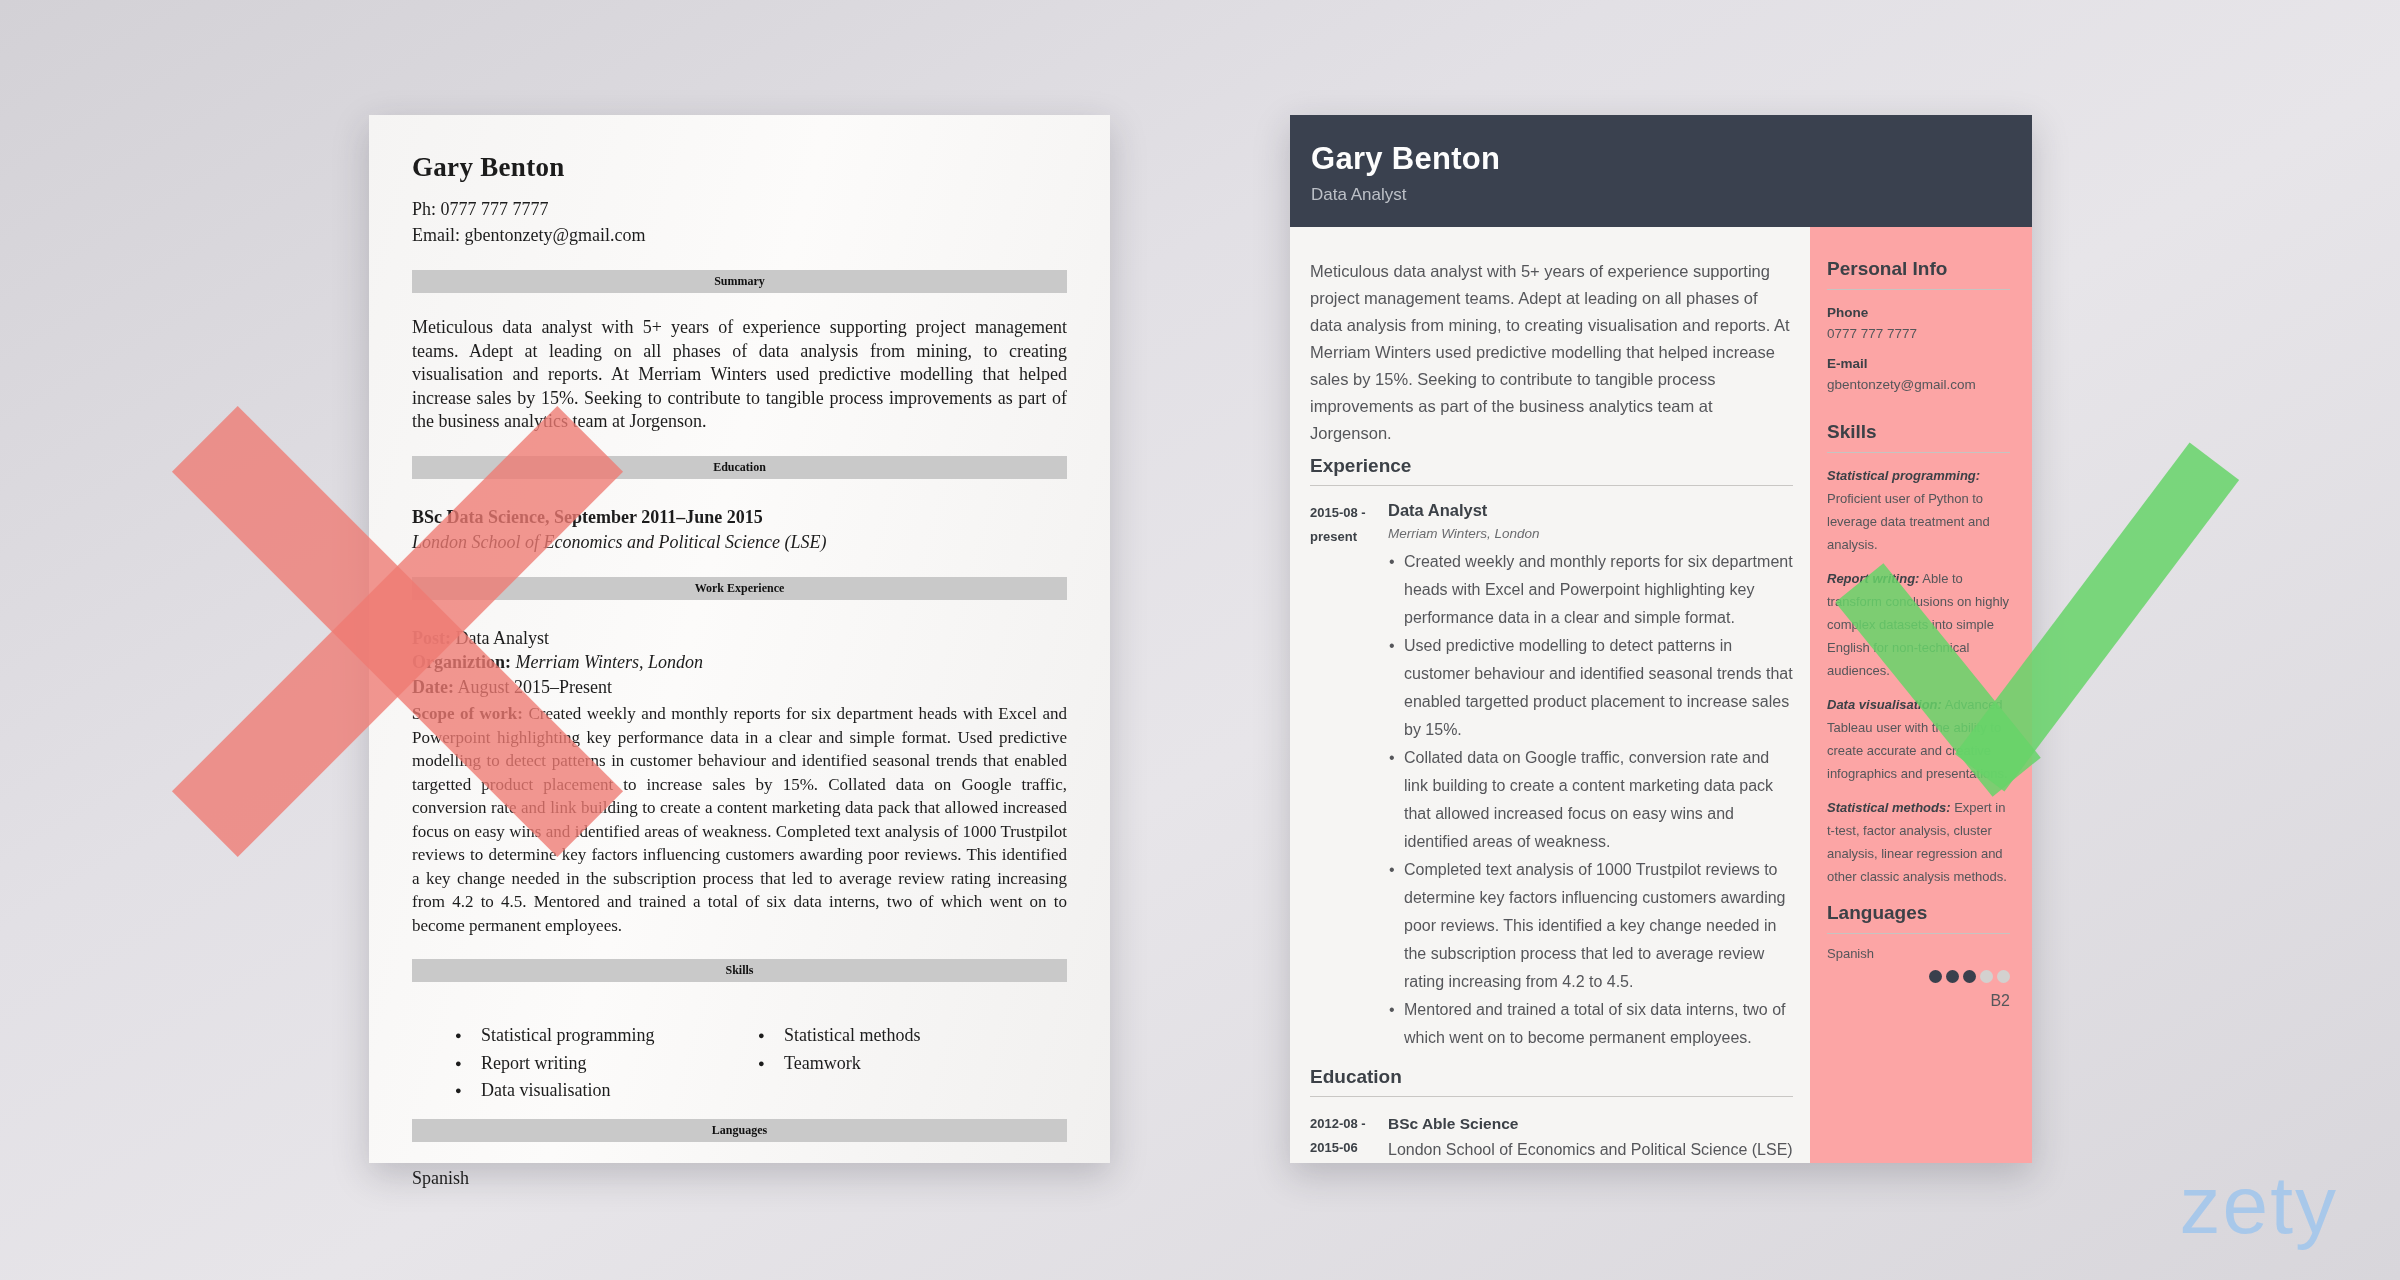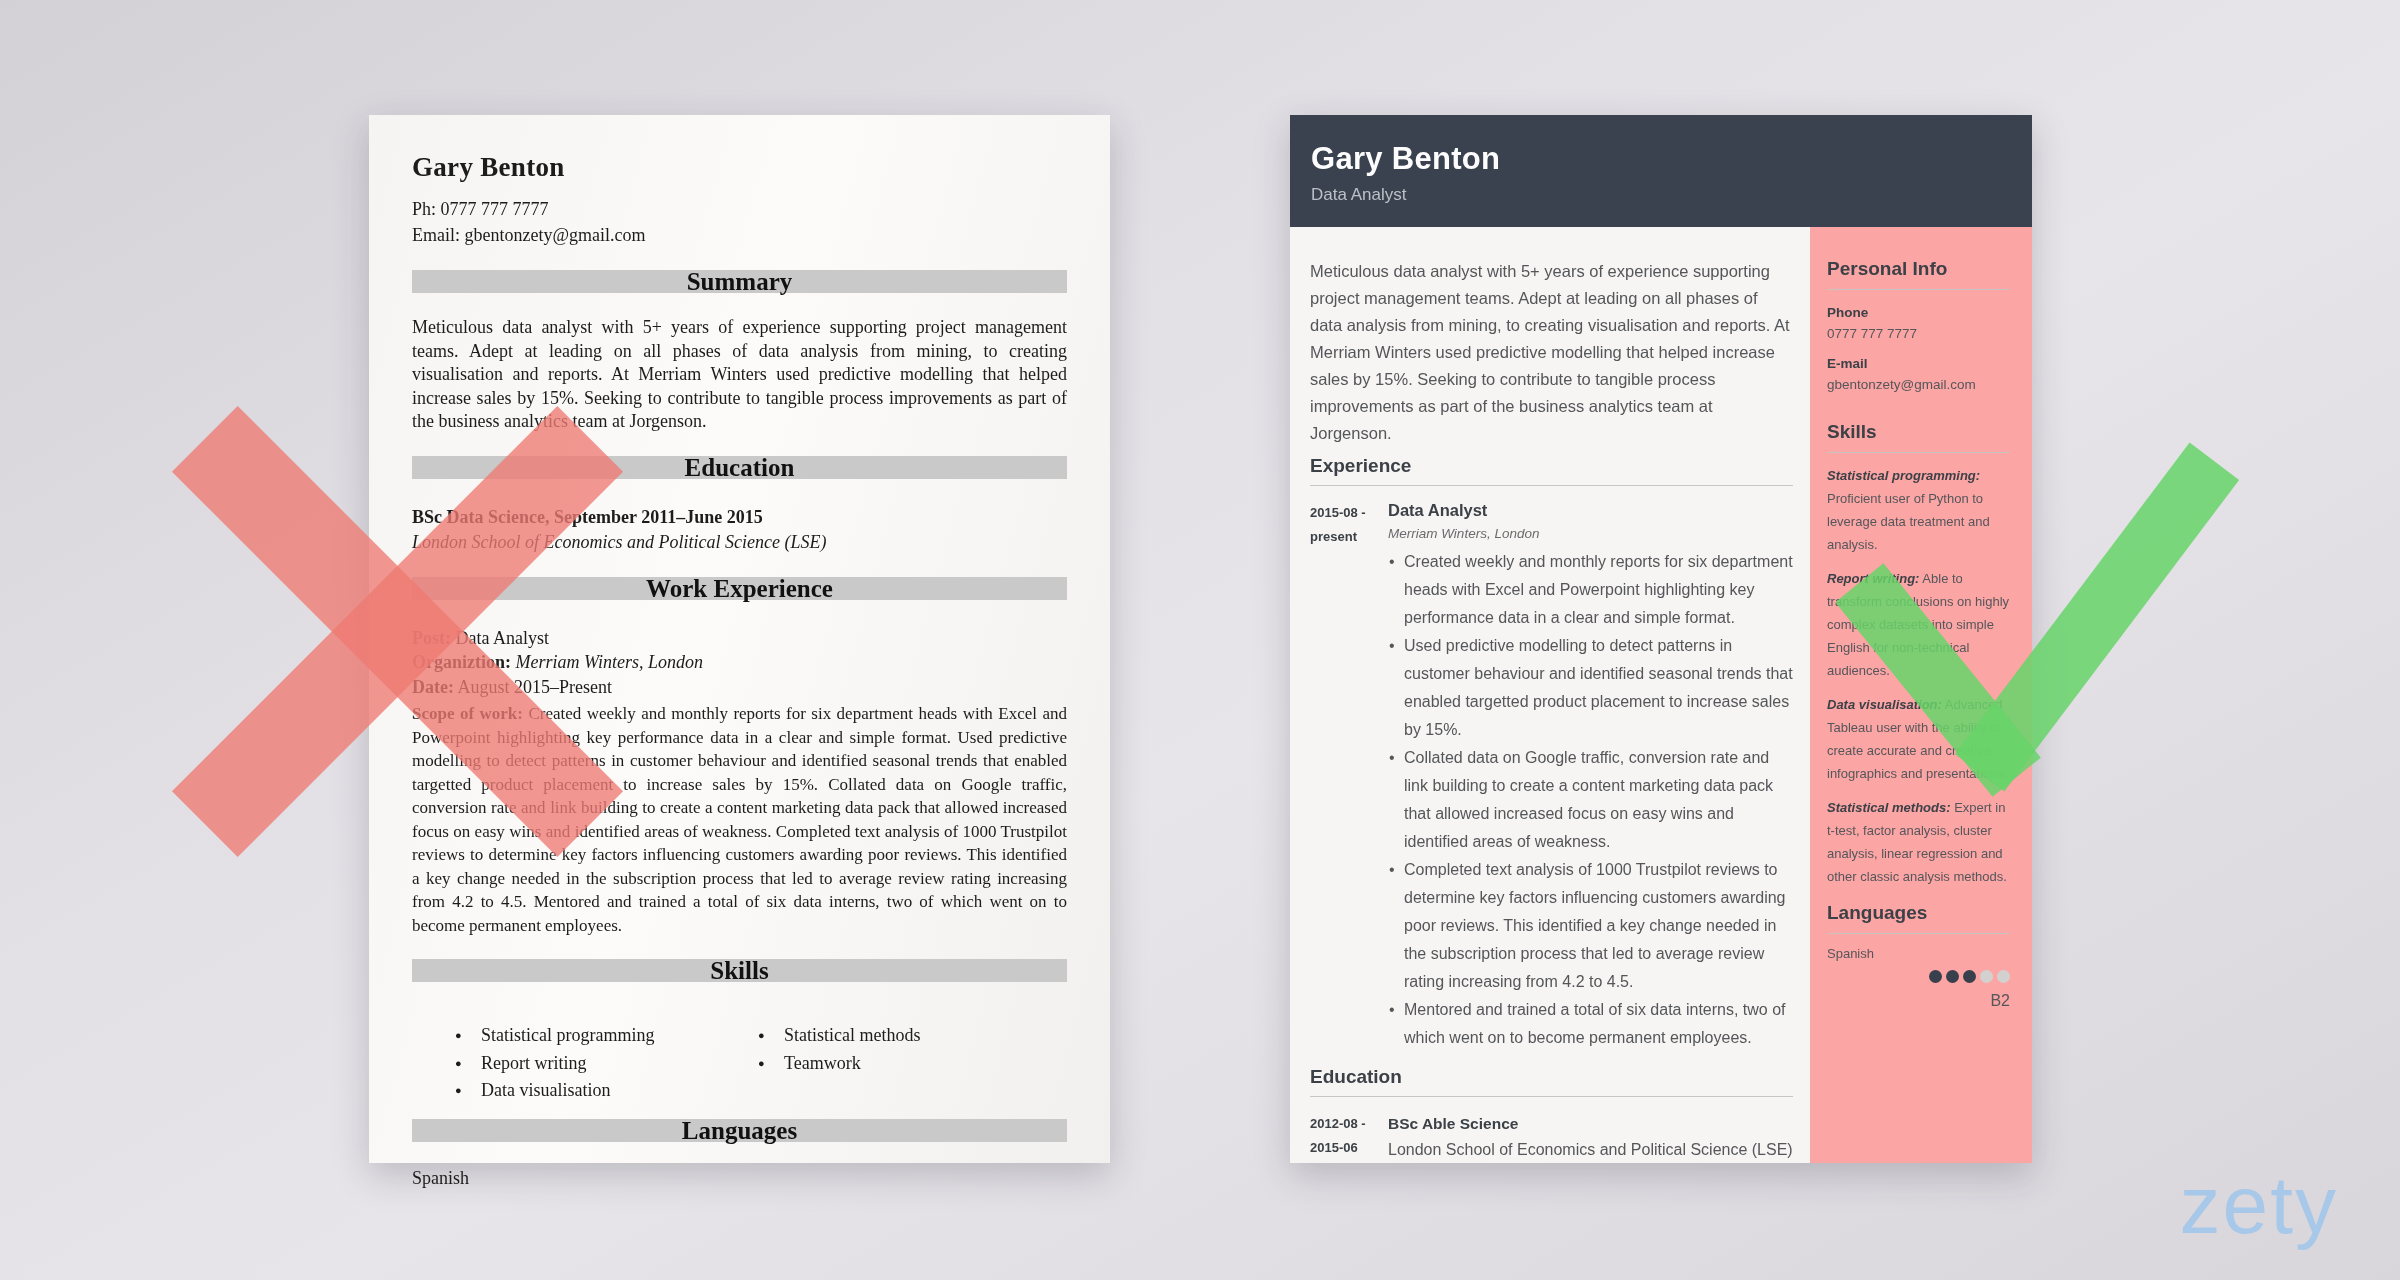--- a/index.html
+++ b/index.html
@@ -17,21 +17,21 @@
     background:linear-gradient(105deg,#f5f4f3 0%,#fcfbfa 45%,#f1f0ef 100%);
     box-shadow:0 12px 34px rgba(40,40,55,.22);
     padding:37px 43px;
     font-family:"Liberation Serif","DejaVu Serif",serif;
     color:#1c1c1c;
   }
   .pl-name{ font-size:27px; font-weight:bold; letter-spacing:.3px; }
   .pl-contact{ margin-top:13px; font-size:18px; line-height:26px; }
   .bar{
     margin-top:22px; background:#c9c9c9; height:23px; line-height:23px;
-    text-align:center; font-size:25px; font-weight:bold; color:#111;
+    text-align:center; font-size:12px; font-weight:bold; color:#111;
   }
   .pl-para{ margin-top:23px; font-size:18px; line-height:23.5px; text-align:justify; }
   .pl-edu{ margin-top:26px; font-size:18px; line-height:25px; }
   .pl-edu .degree{ font-weight:bold; }
   .pl-edu .school{ font-style:italic; }
   .pl-we{ margin-top:26px; font-size:18px; line-height:24.5px; }
   .pl-we b{ font-weight:bold; }
   .pl-we .it{ font-style:italic; }
   .pl-scope{ margin-top:3px; font-size:17px; line-height:23.5px; text-align:justify; }
   .pl-skills{ margin-top:40px; display:flex; font-size:18px; }

